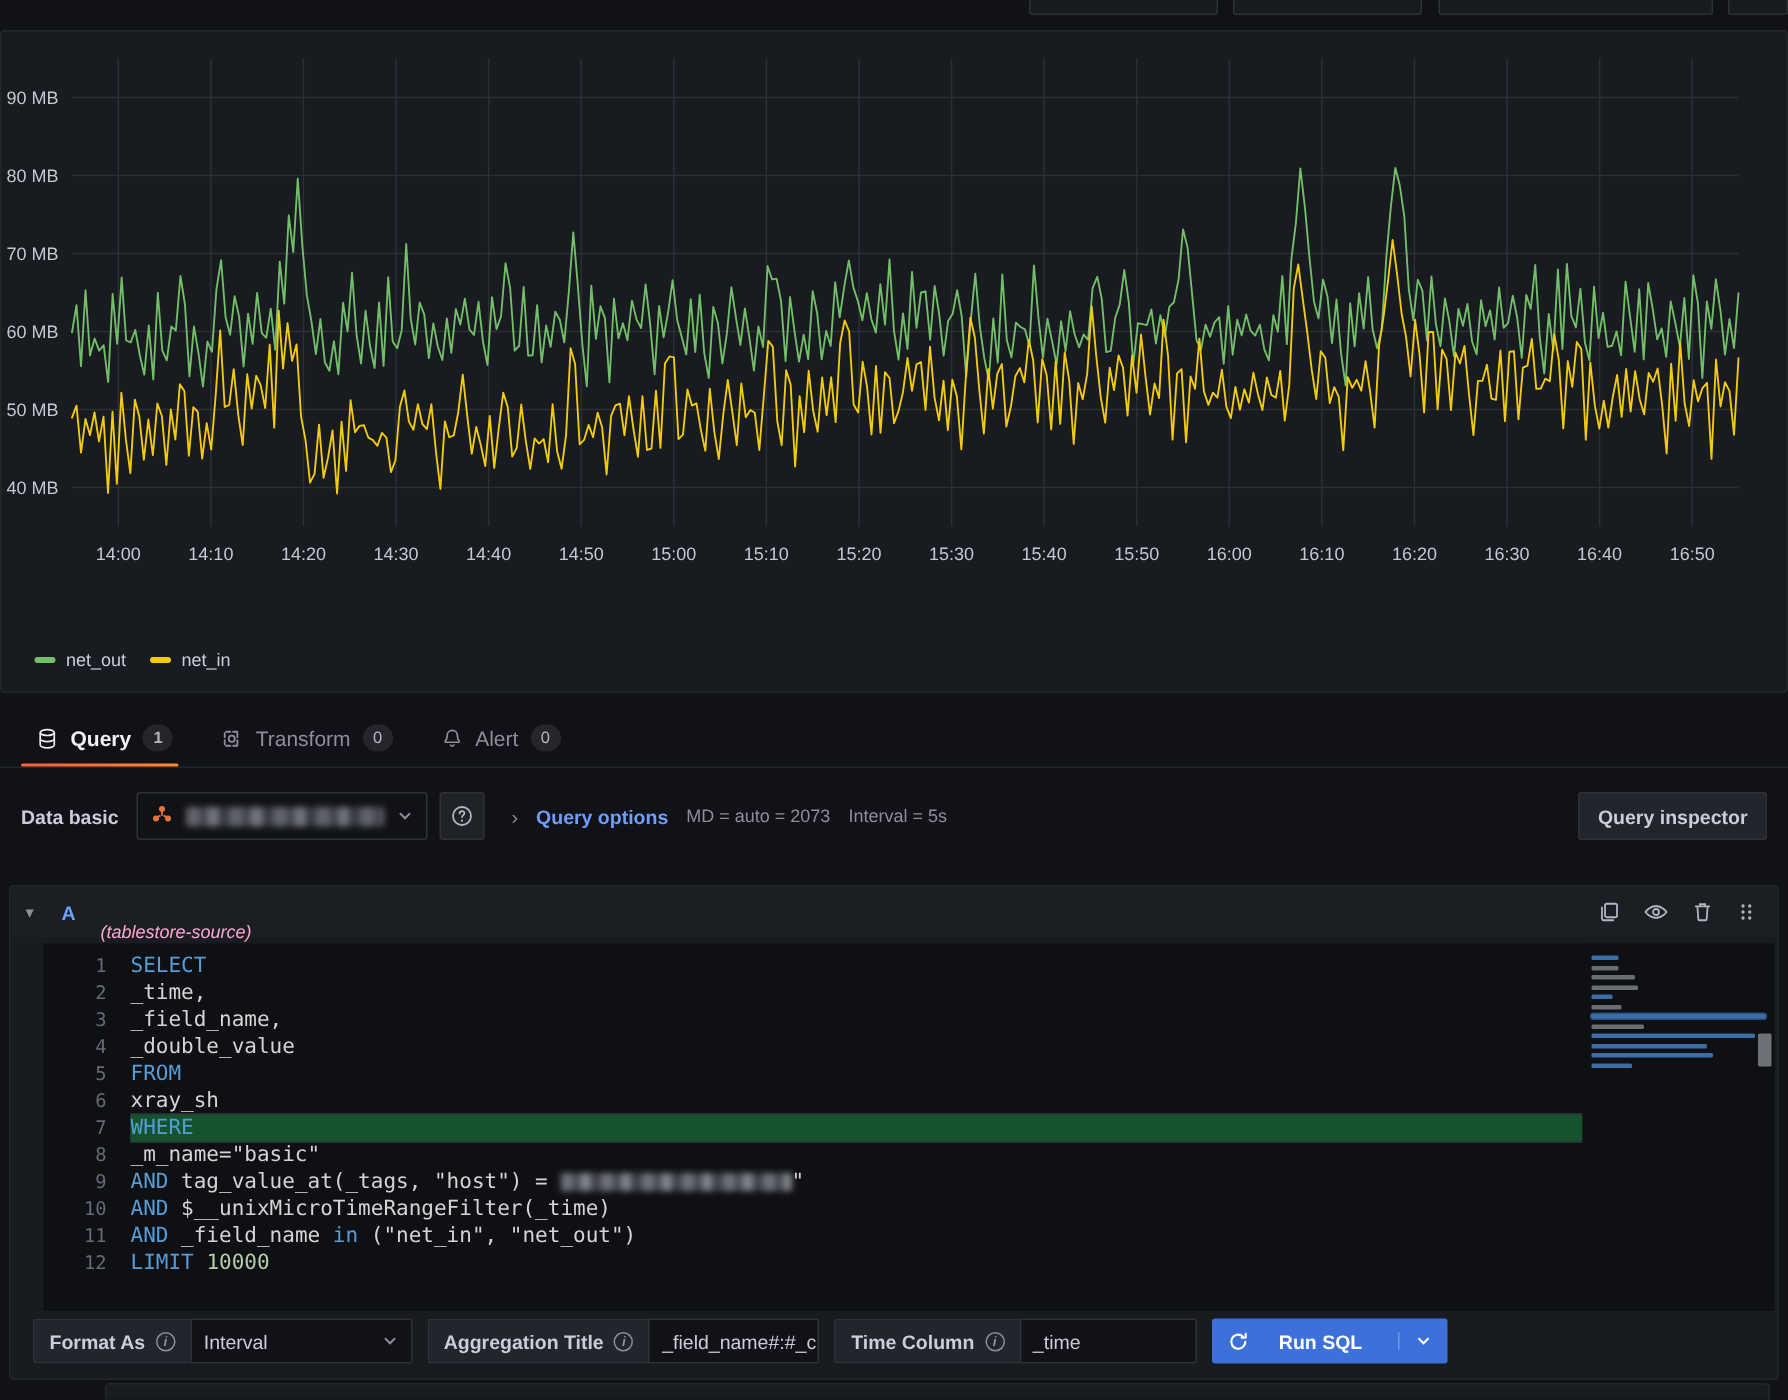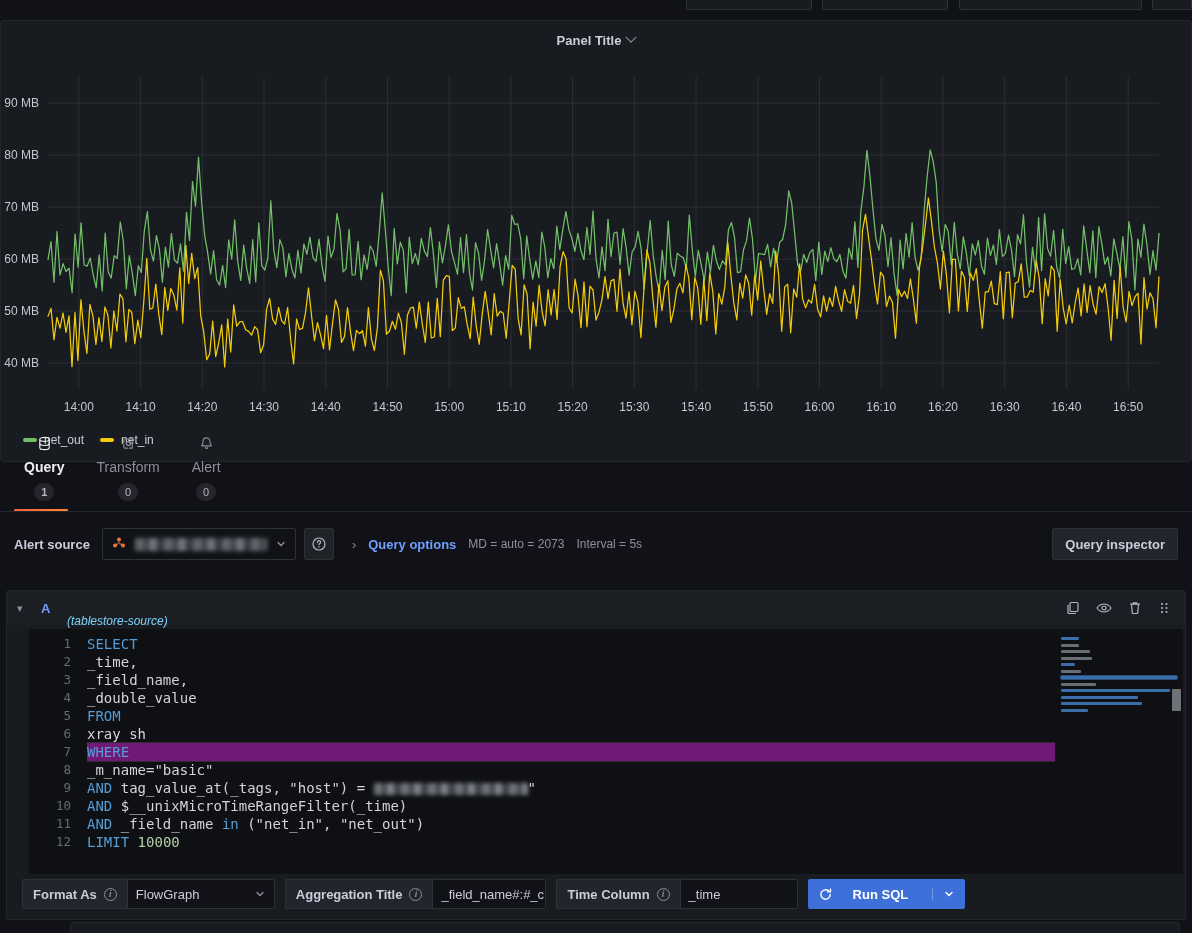--- a/index.html
+++ b/index.html
@@ -37,21 +37,21 @@
   .legend-item { display: flex; align-items: center; gap: 7px; font-size: 12px; color: #ccccdc; }
   .legend-swatch { width: 14px; height: 3.5px; border-radius: 2px; display: inline-block; }
 
   
   .tabs {
     position: absolute; left: 0; top: 472px; width: 1192px; height: 40px;
     border-bottom: 1px solid #23262b; display: flex; align-items: flex-end; padding-left: 14px; gap: 8px;
   }
   .tab {
     display: flex; align-items: center; gap: 8px; padding: 0 14px 10px 10px;
-    font-size: 14px; color: #8e8e9b; position: relative; cursor: pointer; flex-direction: column;
+    font-size: 14px; color: #8e8e9b; position: relative; cursor: pointer;
   }
   .tab.active { color: #f0f0f3; font-weight: 600; }
   .tab.active::after {
     content: ""; position: absolute; left: 0; right: 10px; bottom: 0; height: 2.5px;
     background: linear-gradient(90deg,#f55f3e,#f83); border-radius: 2px;
   }
   .badge {
     min-width: 20px; height: 18px; padding: 0 6px; border-radius: 9px; background: #24262b;
     color: #b4b4c2; font-size: 11px; display: flex; align-items: center; justify-content: center;
   }
@@ -82,33 +82,33 @@
     height: 32px; padding: 0 12px; background: #22252b; border: 1px solid #2e3136; border-radius: 2px;
     color: #ccccdc; font-size: 13px; font-weight: 600; display: flex; align-items: center; cursor: pointer;
   }
 
   
   .qcard { position: absolute; left: 6px; top: 590px; width: 1180px; height: 330px;
            background: #181b1f; border: 1px solid #23262b; border-radius: 3px; overflow: hidden; }
   .qcard-head { height: 34px; display: flex; align-items: center; padding: 0 10px; gap: 10px; background: #1b1e23; }
   .q-collapse { width: 14px; color: #8e8e9b; font-size: 11px; cursor: pointer; }
   .q-letter { color: #6e9fff; font-size: 13px; font-weight: 700; width: 16px; }
-  .q-sub { color: #7dd3fc; font-size: 12px; font-style: italic; margin-top: 26px; }
+  .q-sub { color: #f9a8d4; font-size: 12px; font-style: italic; margin-top: 26px; }
   .q-actions { margin-left: auto; display: flex; gap: 14px; align-items: center; padding-right: 4px; }
 
   .editor { position: relative; margin: 4px 2px 0 22px; height: 245px; background: #0f1014; display: flex; }
   .gutter { width: 42px; padding-top: 6px; text-align: right; color: #636b78; font-size: 12.5px;
             font-family: "DejaVu Sans Mono", monospace; line-height: 18px; user-select: none; }
   .code { flex: 1; padding: 6px 0 0 16px; font-family: "DejaVu Sans Mono", monospace;
           font-size: 14px; line-height: 18px; color: #d4d4d4; white-space: pre; }
   .code .kw { color: #569cd6; }
   .code .num { color: #b5cea8; }
   .code .op { color: #569cd6; }
   .code .line { position: relative; }
-  .code .line.active { background: #701a75; box-shadow: 0 -1px 0 #2a2d33, 0 1px 0 #2a2d33; }
+  .code .line.active { background: #14532d; box-shadow: 0 -1px 0 #2a2d33, 0 1px 0 #2a2d33; }
   .redacted {
     display: inline-block; width: 154px; height: 12px; vertical-align: -2px; border-radius: 1px;
     background: repeating-linear-gradient(90deg,#7a7d84 0 8px,#4a4d53 8px 13px,#8d9098 13px 20px,#44474d 20px 27px);
     filter: blur(2px); opacity: .9;
   }
   .minimap { width: 128px; background: #0f1014; position: relative; padding: 8px 6px; }
   .mm-line { height: 3px; margin-bottom: 3.5px; border-radius: 1px; }
   .mm-scroll { position: absolute; right: 2px; top: 60px; width: 9px; height: 22px; background: #6e7177; border-radius: 1px; }
   .ed-scrollbar { position: absolute; right: 0; top: 0; width: 4px; height: 100%; background: #1a1d21; }
 
@@ -151,24 +151,20 @@
   <div class="top-strip">
     <div class="chip" style="left:686px;width:126px;"></div>
     <div class="chip filled" style="left:822px;width:126px;">
       
     </div>
     <div class="chip" style="left:959px;width:183px;"></div>
     <div class="chip" style="left:1152px;width:40px;"></div>
   </div>
 
   <div class="panel">
-    <div class="panel-header">
-      <span class="panel-title">Panel Title</span>
-      <span class="chev"></span>
-    </div>
 
     <div class="plot-wrap">
       <svg id="chart" width="1192" height="400" viewBox="0 0 1192 400">
           <line x1="47" y1="304" x2="1158" y2="304" stroke="#2c2f36" stroke-width="1"></line>
           <text x="38" y="308" fill="#c7c7d1" font-size="12" text-anchor="end">40 MB</text>
           <line x1="47" y1="252" x2="1158" y2="252" stroke="#2c2f36" stroke-width="1"></line>
           <text x="38" y="256" fill="#c7c7d1" font-size="12" text-anchor="end">50 MB</text>
           <line x1="47" y1="200" x2="1158" y2="200" stroke="#2c2f36" stroke-width="1"></line>
           <text x="38" y="204" fill="#c7c7d1" font-size="12" text-anchor="end">60 MB</text>
           <line x1="47" y1="148" x2="1158" y2="148" stroke="#2c2f36" stroke-width="1"></line>
@@ -252,21 +248,21 @@
       <svg width="15" height="15" viewBox="0 0 16 16">
         <path d="M8 2c-2.2 0-3.6 1.6-3.6 3.6 0 2.6-.9 3.6-1.4 4.2-.2.3 0 .7.4.7h9.2c.4 0 .6-.4.4-.7-.5-.6-1.4-1.6-1.4-4.2C11.6 3.6 10.2 2 8 2z" fill="none" stroke="#8e8e9b" stroke-width="1.2"></path>
         <path d="M6.6 12c.2.8.8 1.3 1.4 1.3s1.2-.5 1.4-1.3" fill="none" stroke="#8e8e9b" stroke-width="1.2"></path>
       </svg>
       <span>Alert</span>
       <span class="badge">0</span>
     </div>
   </div>
 
   <div class="ds-row">
-    <span class="ds-label">Alert source</span>
+    <span class="ds-label">Data basic</span>
     <div class="ds-picker">
       <svg width="16" height="16" viewBox="0 0 16 16">
         <circle cx="8" cy="3.4" r="2" fill="#e8743b"></circle>
         <circle cx="4" cy="9.6" r="2" fill="#e8743b"></circle>
         <circle cx="12" cy="9.6" r="2" fill="#e8743b"></circle>
         <path d="M8 5.4v2.4M7 7.8 5 8.6M9 7.8l2 .8" stroke="#e8743b" stroke-width="1.2"></path>
       </svg>
       <span class="ds-blur"></span>
       <svg width="12" height="12" viewBox="0 0 12 12">
         <path d="M3 4.5 6 7.5 9 4.5" stroke="#8e8e9b" stroke-width="1.3" fill="none" stroke-linecap="round"></path>
@@ -352,21 +348,21 @@
         </div>
     </div>
   </div>
 
   <div class="qtools">
     <div class="tool-label">
       <span>Format As</span>
       <span class="info-i">i</span>
     </div>
     <div class="tool-select" style="width:148px;justify-content:space-between;">
-      <span>FlowGraph</span>
+      <span>Interval</span>
       <svg width="12" height="12" viewBox="0 0 12 12">
         <path d="M3 4.5 6 7.5 9 4.5" stroke="#8e8e9b" stroke-width="1.3" fill="none" stroke-linecap="round"></path>
       </svg>
     </div>
     <span class="tool-gap"></span>
     <div class="tool-label">
       <span>Aggregation Title</span>
       <span class="info-i">i</span>
     </div>
     <div class="tool-select" style="width:114px;">_field_name#:#_c</div>

